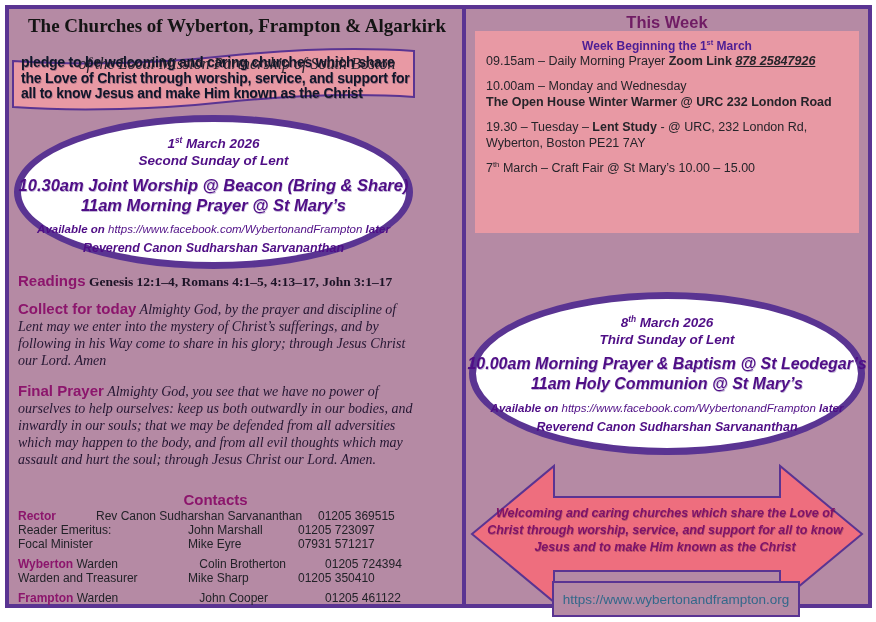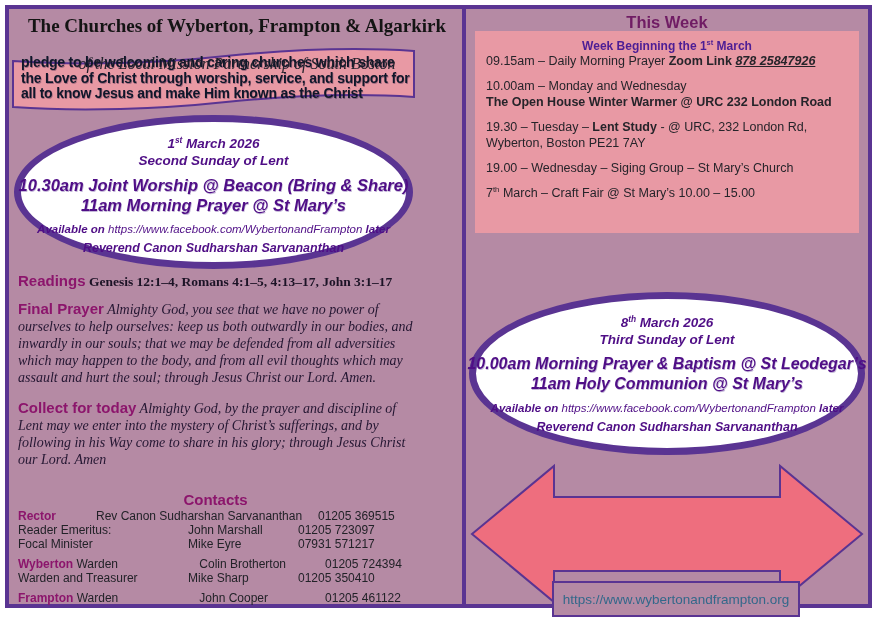--- a/index.html
+++ b/index.html
@@ -99,26 +99,26 @@
       <div class="ov-avail"><span>Available on </span><span class="url">https://www.facebook.com/WybertonandFrampton</span><span> later</span></div>
       <div class="ov-minister">Reverend Canon Sudharshan Sarvananthan</div>
     </div>
 
     <div class="lp-body">
       <div class="readings-line">
         <span class="sect-label">Readings</span>
         <span>Genesis 12:1–4, Romans 4:1–5, 4:13–17, John 3:1–17</span>
       </div>
       <div class="prayer">
+        <span class="sect-label">Collect for today</span>
+        <span>Almighty God, by the prayer and discipline of Lent may we enter into the mystery of Christ’s sufferings, and by following in his Way come to share in his glory; through Jesus Christ our Lord. Amen</span>
+      </div>
+      <div class="prayer">
         <span class="sect-label">Final Prayer</span>
         <span>Almighty God, you see that we have no power of ourselves to help ourselves: keep us both outwardly in our bodies, and inwardly in our souls; that we may be defended from all adversities which may happen to the body, and from all evil thoughts which may assault and hurt the soul; through Jesus Christ our Lord. Amen.</span>
-      </div>
-      <div class="prayer">
-        <span class="sect-label">Collect for today</span>
-        <span>Almighty God, by the prayer and discipline of Lent may we enter into the mystery of Christ’s sufferings, and by following in his Way come to share in his glory; through Jesus Christ our Lord. Amen</span>
       </div>
     </div>
 
     <div class="lp-contacts">
       <div class="contacts-header">Contacts</div>
 
       <div class="c-row">
         <span class="c-role-first"><span class="c-bold">Rector</span></span>
         <span class="c-name-first">Rev Canon Sudharshan Sarvananthan</span>
         <span class="c-phone">01205 369515</span>
@@ -161,38 +161,38 @@
       <div class="event">
         <span>09.15am – Daily Morning Prayer </span><b>Zoom Link </b><span class="zoom-num">878 25847926</span>
       </div>
       <div class="event">
         <span>10.00am – Monday and Wednesday</span><br>
         <b>The Open House Winter Warmer @ URC 232 London Road</b>
       </div>
       <div class="event">
         <span>19.30 – Tuesday – </span><b>Lent Study</b><span> - @ URC, 232 London Rd, Wyberton, Boston PE21 7AY</span>
       </div>
-      <div class="event">19.00 – Wednesday – Siging Group – St Mary’s Church</div>
       <div class="event">
         <span>7</span><sup>th</sup><span> March – Craft Fair @ St Mary’s 10.00 – 15.00</span>
       </div>
     </div>
 
     <div class="oval rp-oval">
       <div class="ov-date"><span>8</span><sup>th</sup><span> March 2026</span></div>
       <div class="ov-sunday">Third Sunday of Lent</div>
       <div class="ov-main ov-main-block">10.00am Morning Prayer &amp; Baptism @ St Leodegar’s</div>
       <div class="ov-main">11am Holy Communion @ St Mary’s</div>
       <div class="ov-avail"><span>Available on </span><span class="url">https://www.facebook.com/WybertonandFrampton</span><span> later</span></div>
       <div class="ov-minister">Reverend Canon Sudharshan Sarvananthan</div>
     </div>
 
     <div class="rp-arrow">
       <svg width="394" height="146" viewBox="0 0 394 146">
         <path d="M 2,73 L 84,5 L 84,36 L 310,36 L 310,5 L 392,73 L 310,141 L 310,110 L 84,110 L 84,141 Z" fill="#ee6e7e" stroke="#5a3492" stroke-width="2" stroke-linejoin="miter"></path>
       </svg>
     </div>
+    <div class="arrow-text">Welcoming and caring churches which share the Love of Christ through worship, service, and support for all to know Jesus and to make Him known as the Christ</div>
 
     <div class="url-box">
       <span>https://www.wybertonandframpton.org</span>
     </div>
   </div>
 </div>
 
 </body></html>

